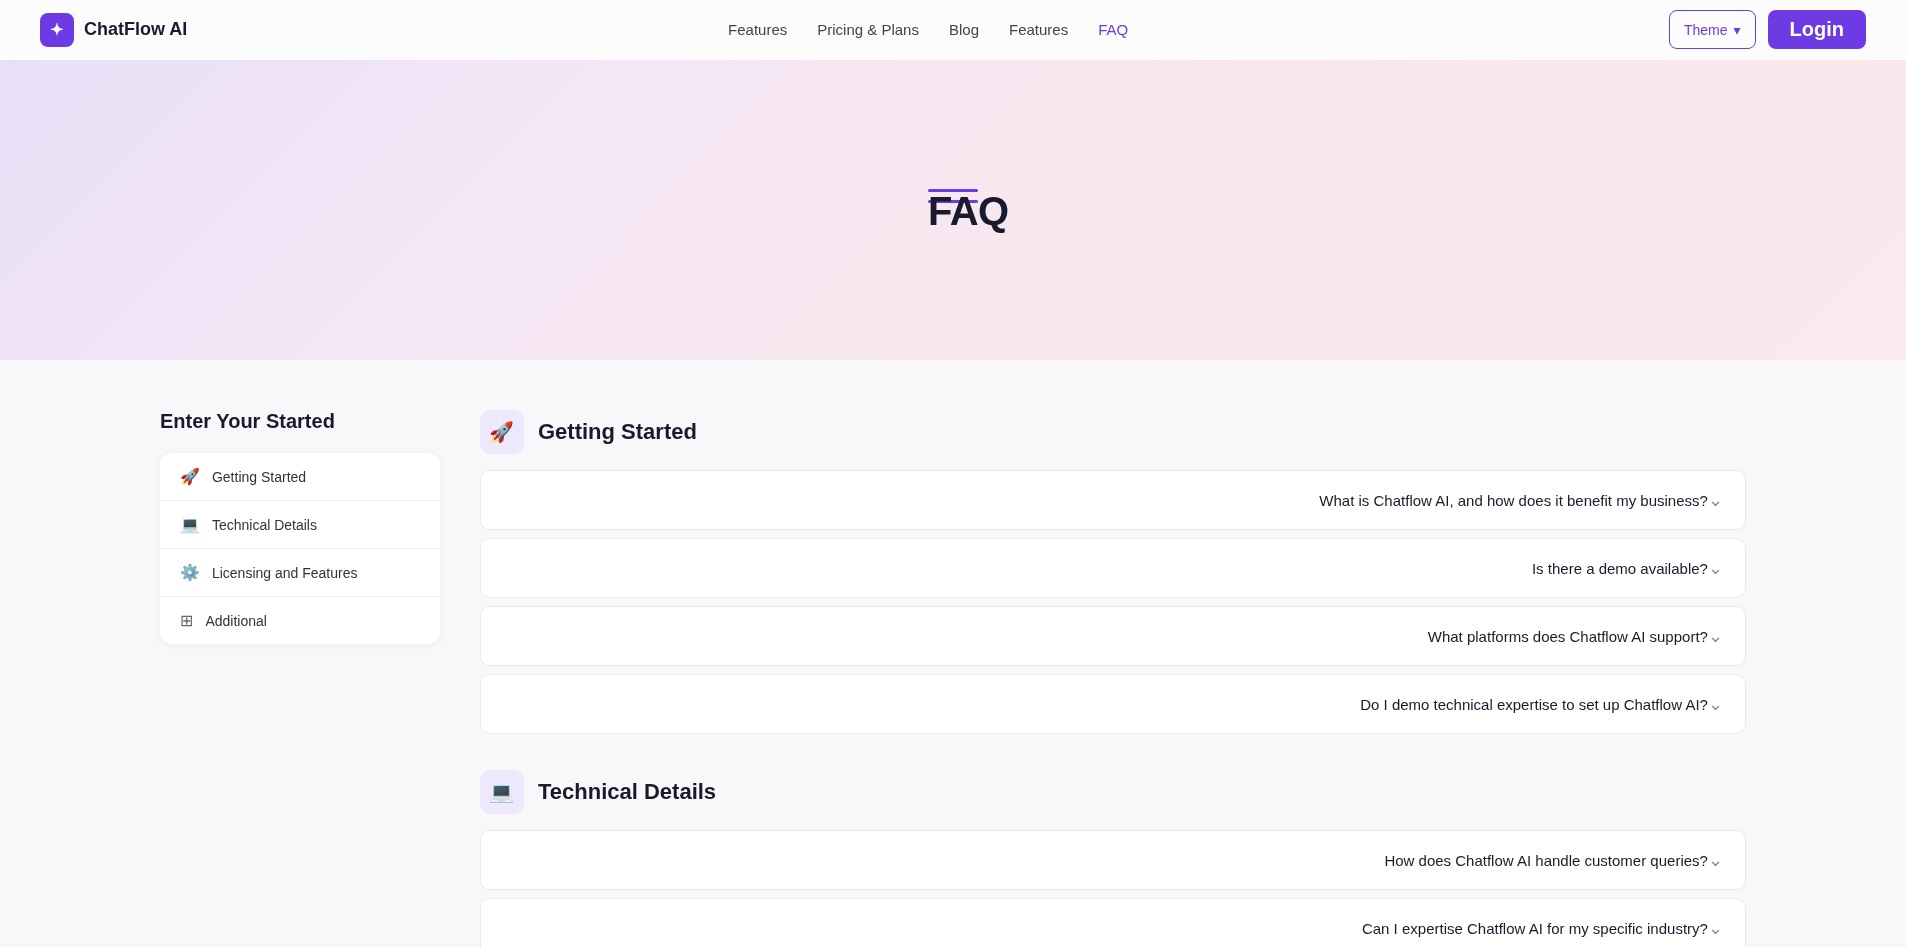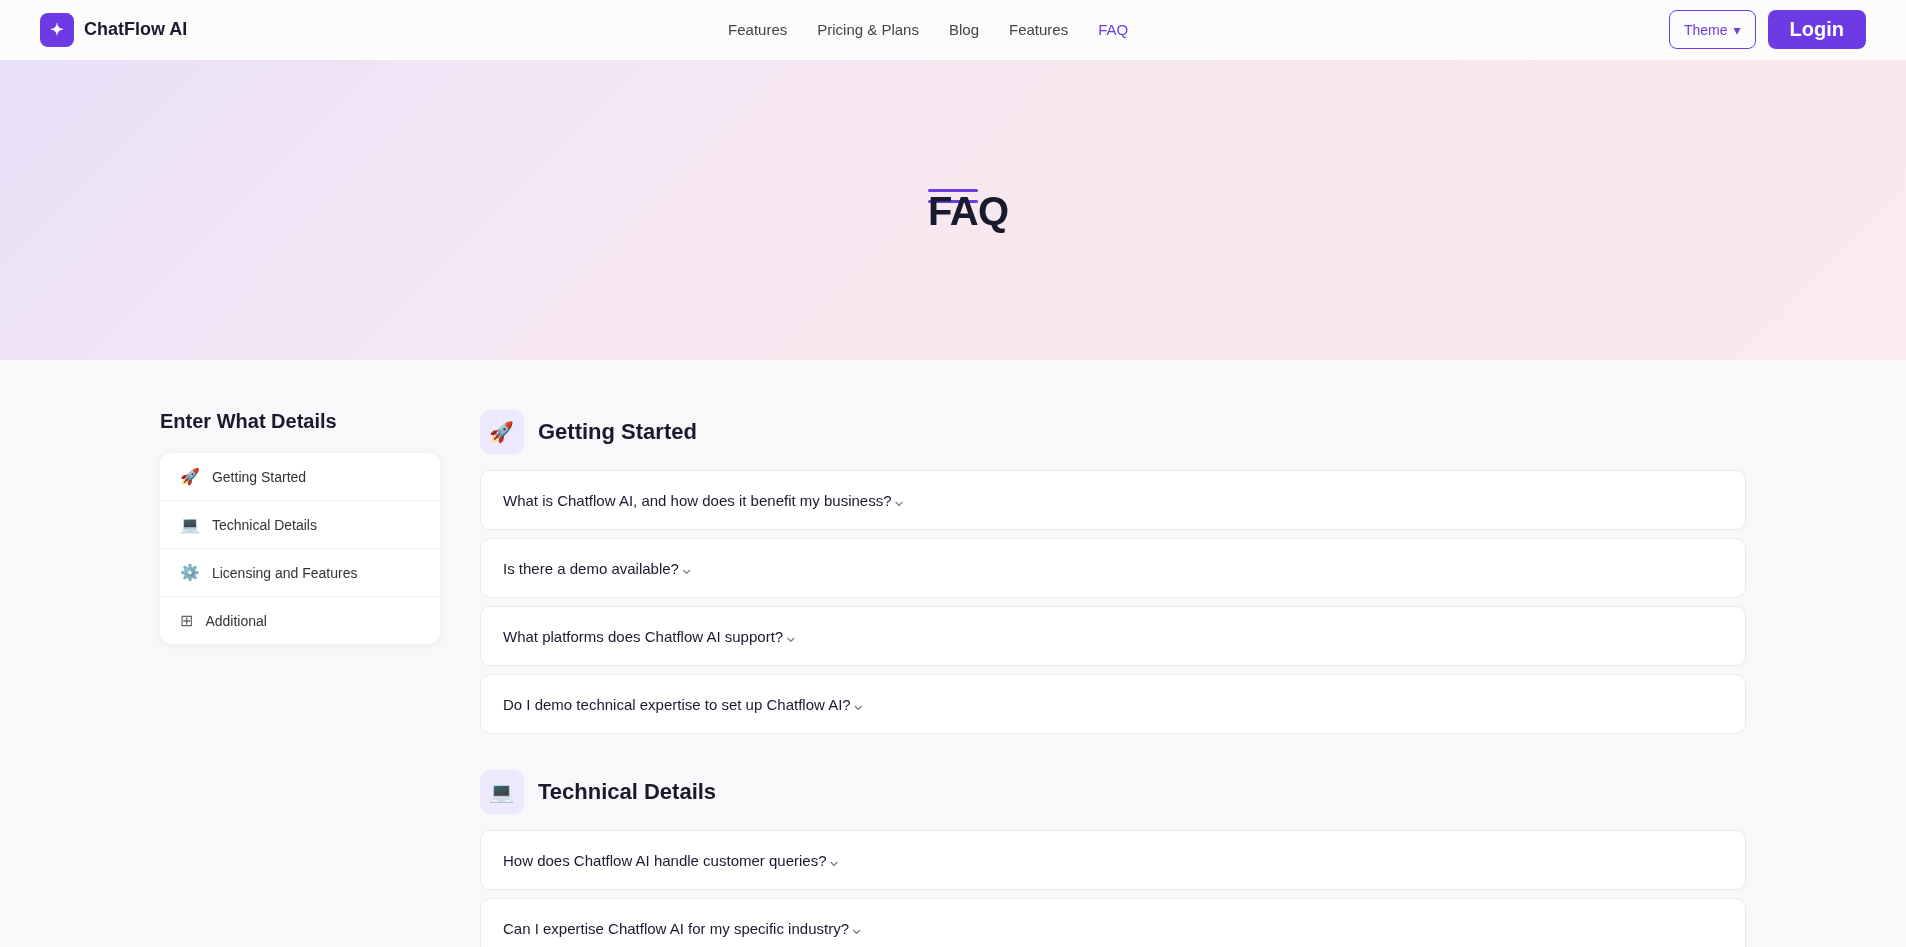--- a/index.html
+++ b/index.html
@@ -73,21 +73,21 @@
       display: flex; align-items: center; justify-content: center; font-size: 20px;
     }
     .section-title { font-size: 22px; font-weight: 700; color: #1a1a2e; }
 
     
     .accordion-item {
       background: white; border: 1px solid #e8e8ee; border-radius: 10px;
       margin-bottom: 8px; overflow: hidden;
     }
     .accordion-header {
-      display: flex; align-items: center; justify-content: flex-start;
+      display: flex; align-items: center; justify-content: flex-end;
       padding: 18px 22px; cursor: pointer; font-size: 15px; color: #1a1a2e; font-weight: 500;
     }
     .accordion-chevron { font-size: 18px; color: #888; }
   </style>
 </head>
 <body>
 
 <nav>
   <div class="nav-logo">
     <div class="nav-logo-icon">✦</div>
@@ -112,21 +112,21 @@
 <section class="hero">
   <h1>
     <span>FAQ</span>
     <span></span>
   </h1>
 </section>
 
 <div class="main-content">
 
   <aside class="sidebar">
-    <div class="sidebar-title">Enter What Details</div>
+    <div class="sidebar-title">Enter Your Started</div>
     <div class="sidebar-card">
       <div class="sidebar-item">
         <span class="sidebar-icon">🚀</span>
         <span>Getting Started</span>
       </div>
       <div class="sidebar-item">
         <span class="sidebar-icon">💻</span>
         <span>Technical Details</span>
       </div>
       <div class="sidebar-item">

